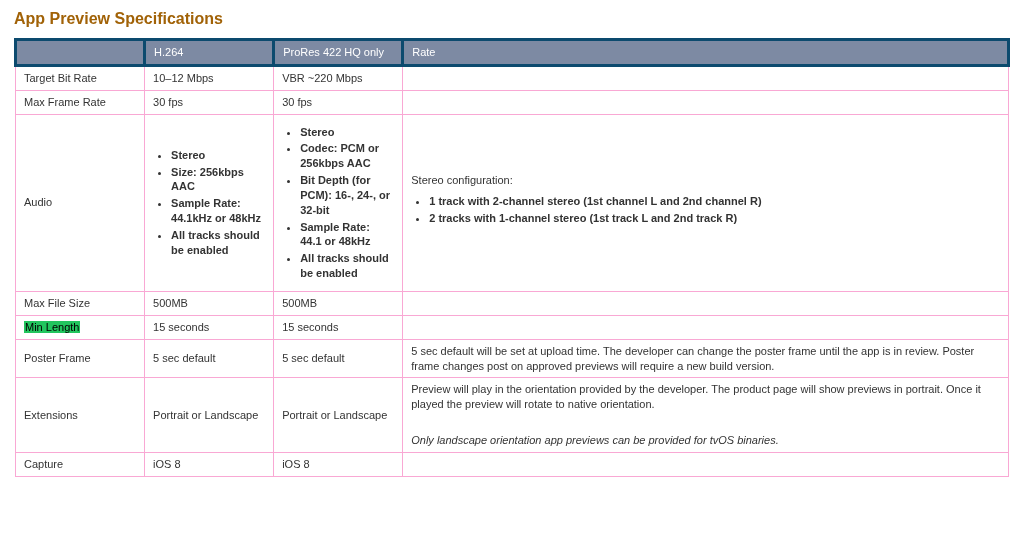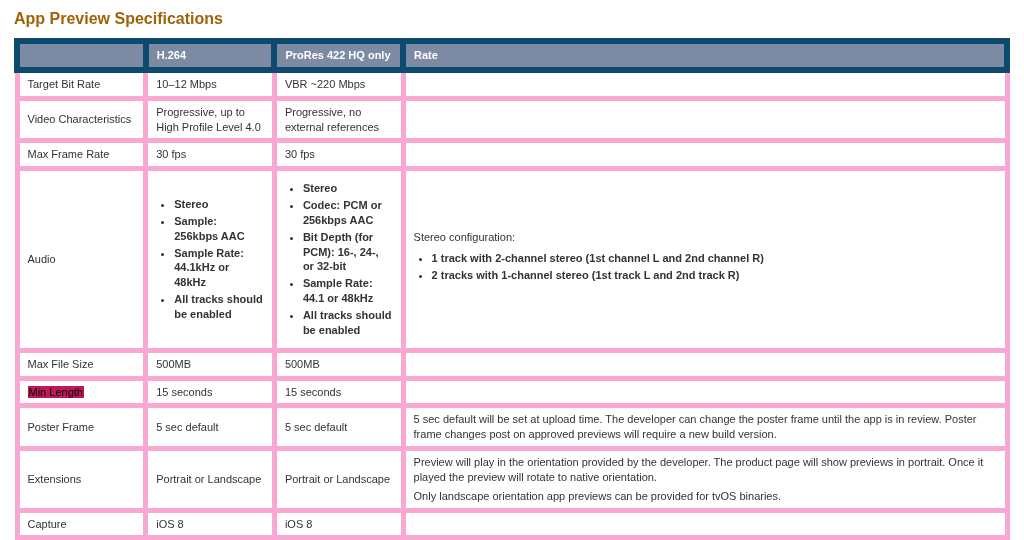--- a/index.html
+++ b/index.html
@@ -15,56 +15,56 @@
     font-weight: 600;
     margin: 0 0 10px 0;
     color: #a16207;
   }
   table.spec {
     border-collapse: collapse;
     width: 100%;
     table-layout: fixed;
   }
   table.spec th, table.spec td {
-    border: 5px solid #f9a8d4;
+    border: 1px solid #f9a8d4;
     padding: 4px 8px;
     text-align: left;
     vertical-align: middle;
     font-size: 11px;
     line-height: 1.35;
   }
   table.spec thead th {
     background: #7d8aa3;
     color: #fff;
-    font-weight: 700;
-    border: 6px solid #0c4a6e;
+    font-weight: 400;
+    border: 3px solid #0c4a6e;
   }
   table.spec thead th:first-child {
     background: #7d8aa3;
   }
   col.c-label { width: 13%; }
   col.c-h264  { width: 13%; }
   col.c-prores{ width: 13%; }
   col.c-notes { width: 61%; }
   td.rowlabel { color: #333; }
   ul.spec-list {
     margin: 6px 0 6px 4px;
     padding-left: 14px;
   }
   ul.spec-list li {
     margin: 2px 0;
     font-weight: bold;
   }
   .notes-lead { display:block; margin-bottom:1px; }
   .hl {
-    background: #be185d;
+    background: #22c55e;
     color: #000;
     padding: 0 1px;
   }
-  .notes-p + .notes-p { margin-top:4px; display:block; }
+  .notes-p + .notes-p { margin-top:21px; display:block;font-style:italic; }
 </style>
 </head>
 <body>
 
 <h2 class="title">App Preview Specifications</h2>
 
 <table class="spec">
   <colgroup>
     <col class="c-label">
       <col class="c-h264">
@@ -80,38 +80,32 @@
     </tr>
   </thead>
   <tbody>
     <tr>
       <td class="rowlabel">Target Bit Rate</td>
       <td>10–12 Mbps</td>
       <td>VBR ~220 Mbps</td>
       <td></td>
     </tr>
     <tr>
-      <td class="rowlabel">Video Characteristics</td>
-      <td>Progressive, up to High Profile Level 4.0</td>
-      <td>Progressive, no external references</td>
-      <td></td>
-    </tr>
-    <tr>
       <td class="rowlabel">Max Frame Rate</td>
       <td>30 fps</td>
       <td>30 fps</td>
       <td></td>
     </tr>
 
     <tr>
       <td class="rowlabel">Audio</td>
       <td>
         <ul class="spec-list">
           <li>Stereo</li>
-          <li>Sample: 256kbps AAC</li>
+          <li>Size: 256kbps AAC</li>
           <li>Sample Rate: 44.1kHz or 48kHz</li>
           <li>All tracks should be enabled</li>
         </ul>
       </td>
       <td>
         <ul class="spec-list">
           <li>Stereo</li>
           <li>Codec: PCM or 256kbps AAC</li>
           <li>Bit Depth (for PCM): 16-, 24-, or 32-bit</li>
           <li>Sample Rate: 44.1 or 48kHz</li>

